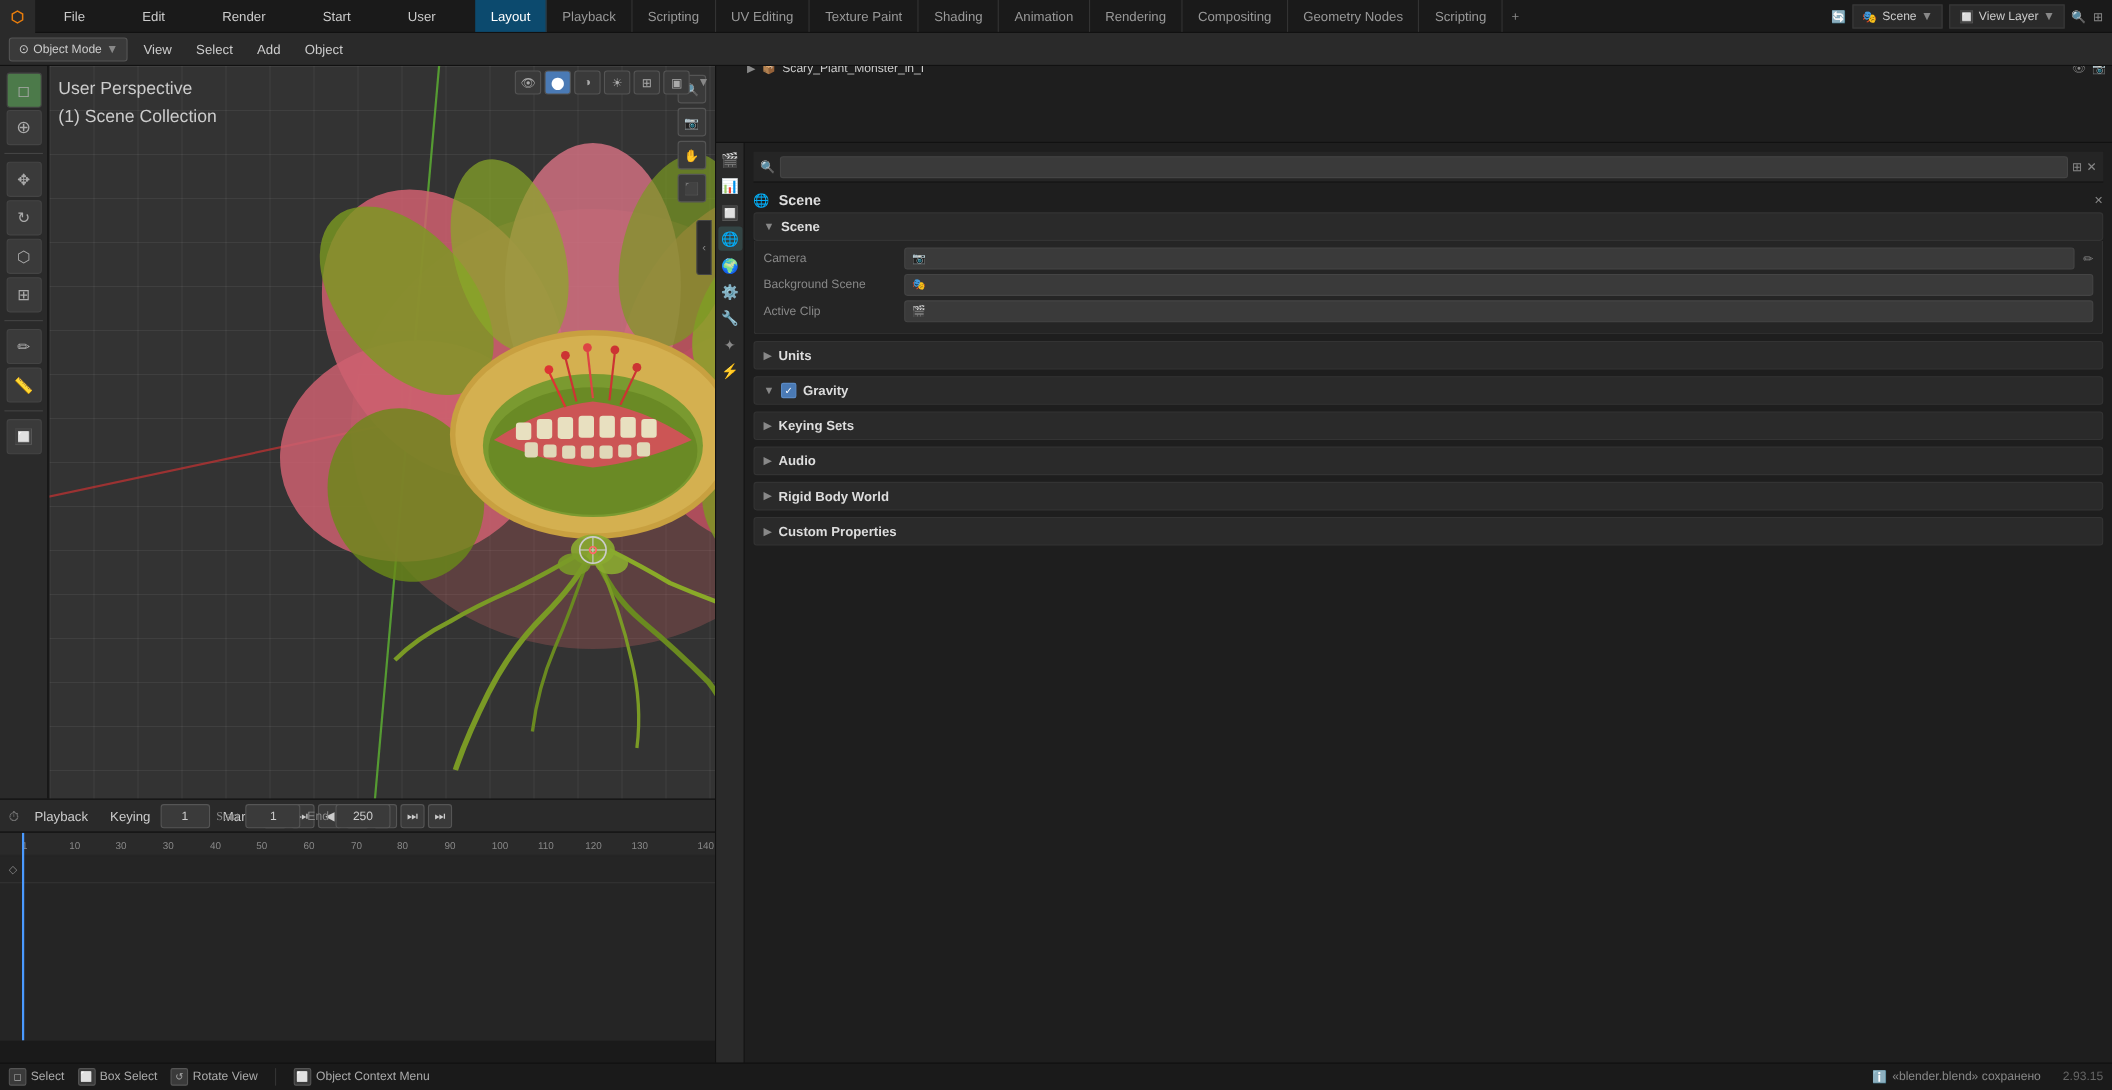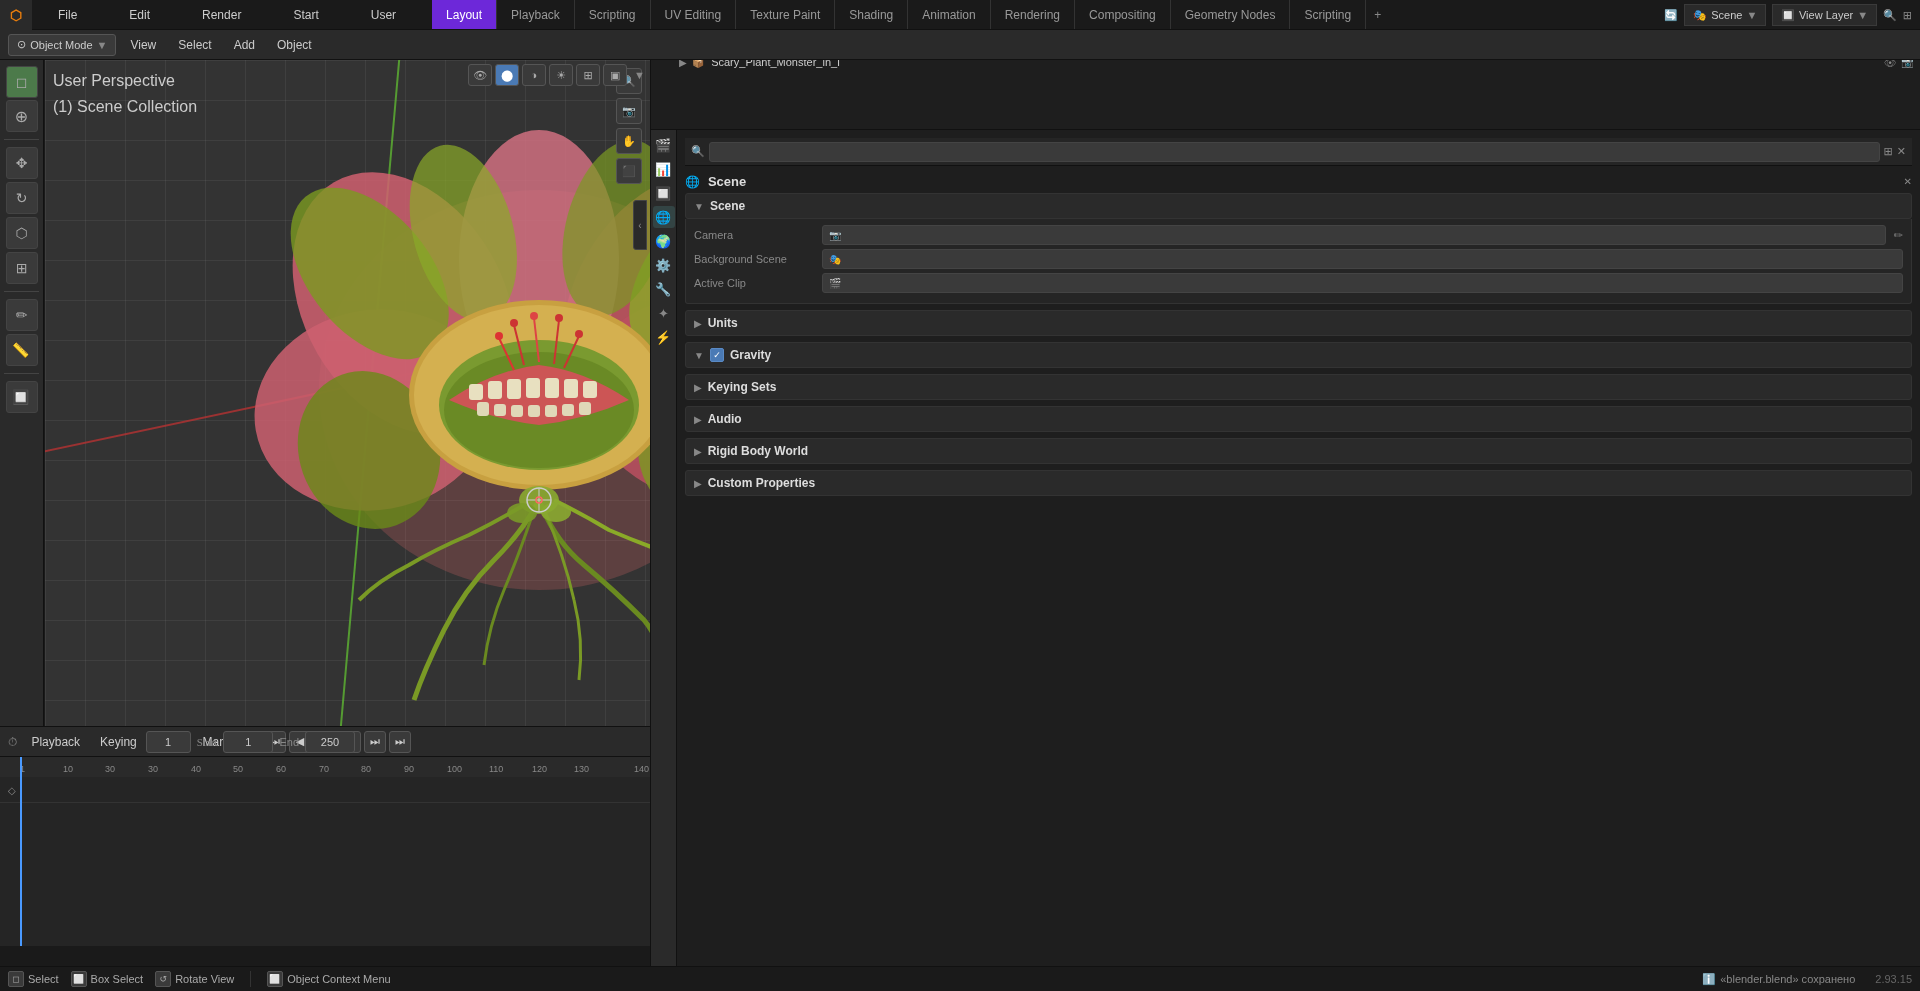--- a/index.html
+++ b/index.html
@@ -52,21 +52,21 @@
     .workspace-tab {
       padding: 0 14px;
       height: 100%;
       display: flex; align-items: center;
       cursor: pointer;
       color: #999;
       font-size: 12px;
       border-right: 1px solid #333;
     }
     .workspace-tab.active {
-      background: #6d28d9;
+      background: #0c4a6e;
       color: #fff;
     }
     .workspace-tab-add {
       padding: 0 8px;
       height: 100%;
       display: flex; align-items: center;
       cursor: pointer;
       color: #888;
     }
 

